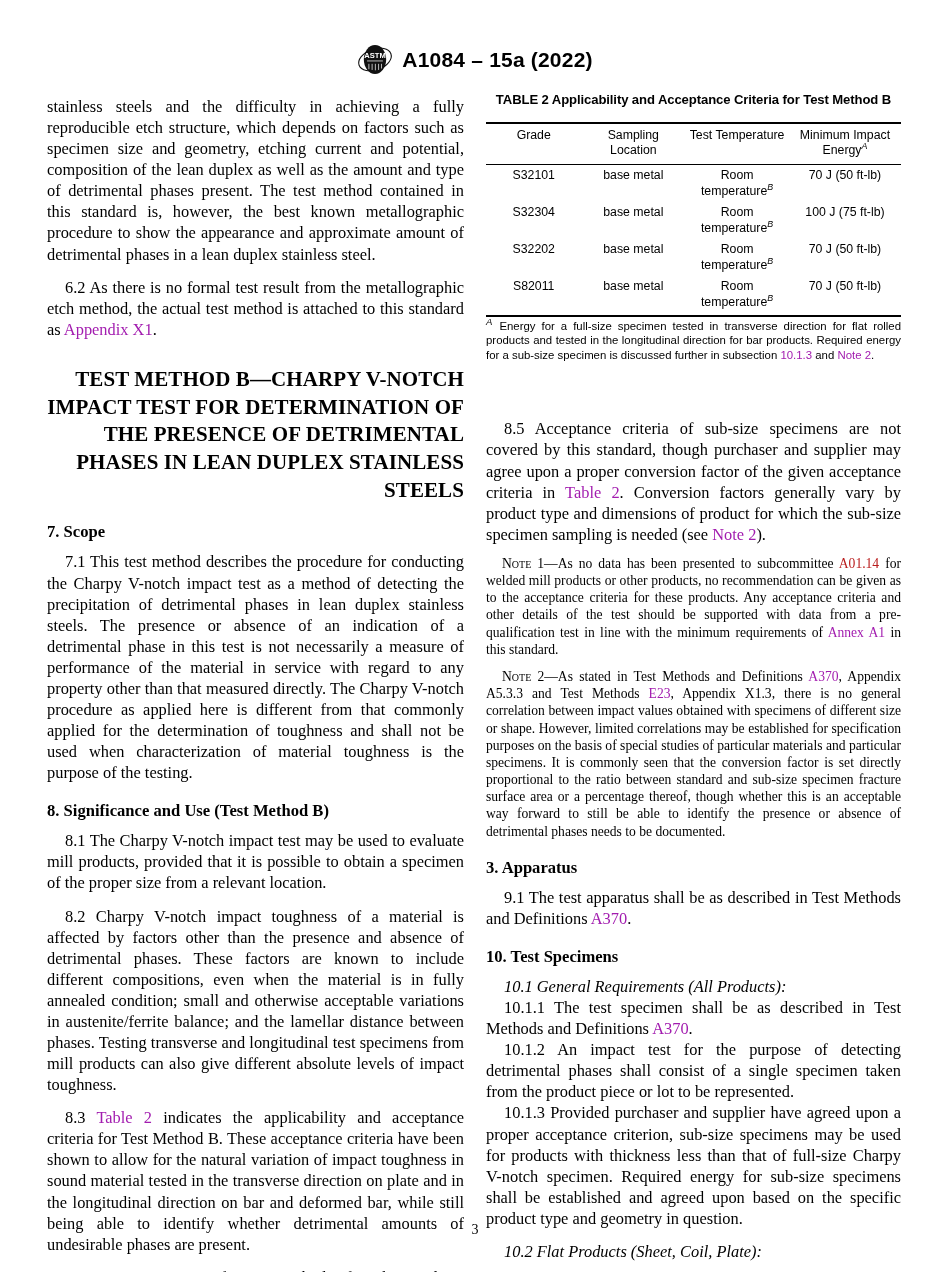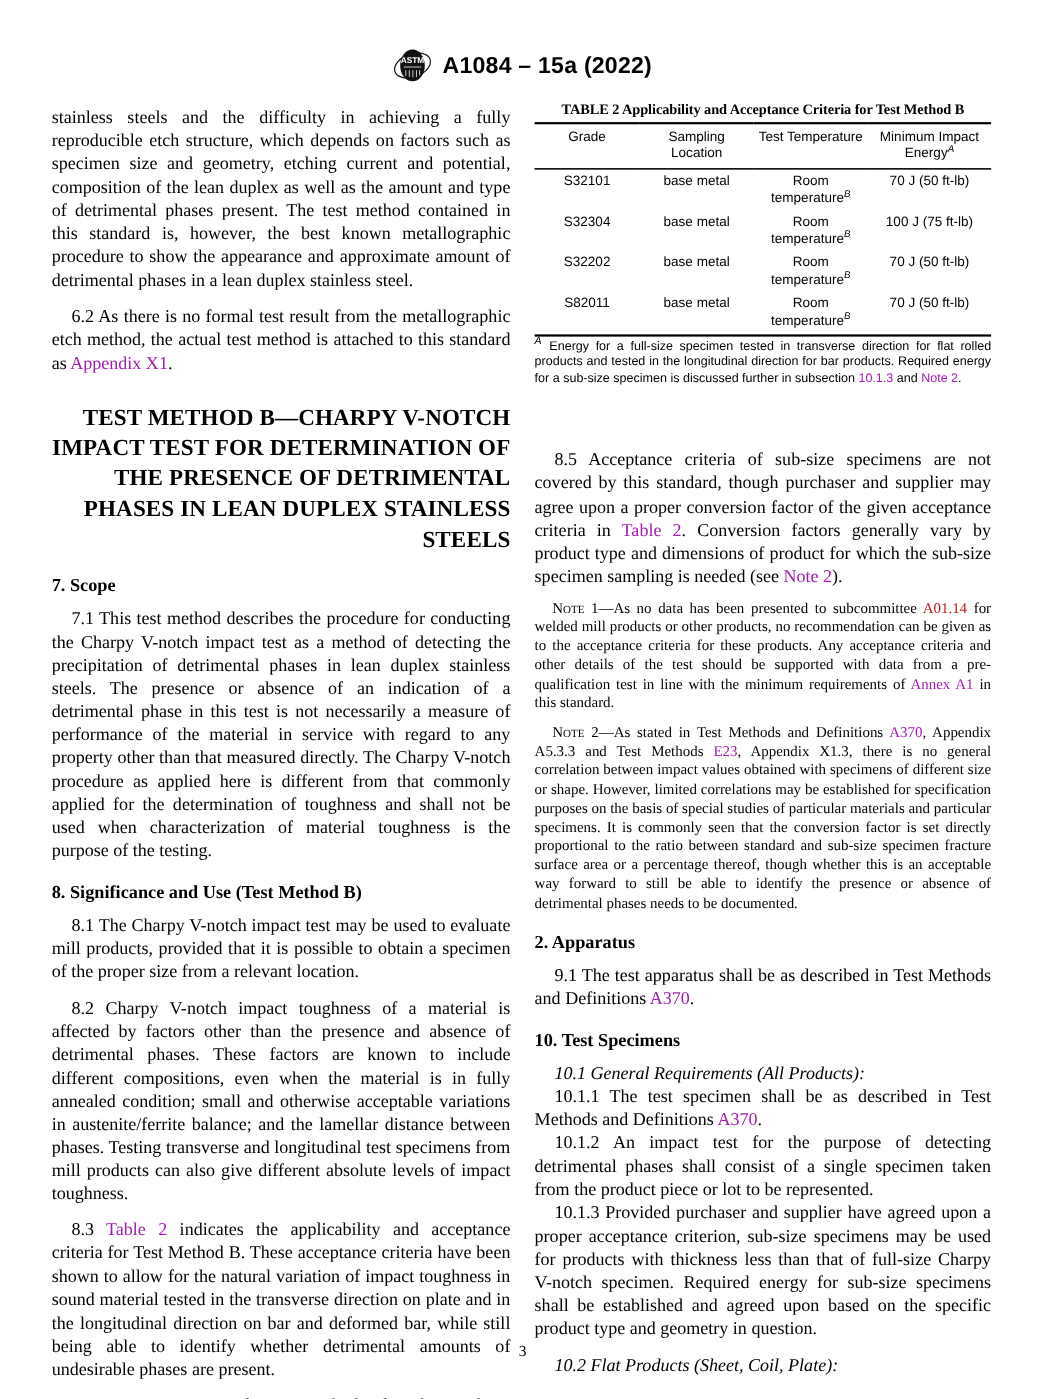--- a/index.html
+++ b/index.html
@@ -105,25 +105,25 @@
   .note-label {
     font-variant: small-caps;
     font-size: 13.6px;
   }
 
   
   .table-wrap {
     width: 415px;
   }
   .table-caption {
-    font-family: Liberation Serif, serif;
+    font-family: Liberation Sans, sans-serif;
     font-weight: bold;
     font-size: 13.1px;
     text-align: center;
-    padding-bottom: 3px;
+    padding-bottom: 15px;
     letter-spacing: -0.1px;
   }
   table.t2 {
     width: 100%;
     border-collapse: collapse;
     font-family: "Liberation Sans", sans-serif;
     font-size: 12.3px;
   }
   table.t2 thead th {
     font-weight: normal;
@@ -275,21 +275,21 @@
     </div>
 
     <div style="height:56px"></div>
 
     <p class="body indent"><span>8.5  Acceptance criteria of sub-size specimens are not covered by this standard, though purchaser and supplier may agree upon a proper conversion factor of the given acceptance criteria in </span><span class="red">Table 2</span><span>. Conversion factors generally vary by product type and dimensions of product for which the sub-size specimen sampling is needed (see </span><span class="red">Note 2</span><span>).</span></p>
 
     <p class="note"><span class="note-label">Note</span><span> 1—</span><span>As no data has been presented to subcommittee </span><span class="blue">A01.14</span><span> for welded mill products or other products, no recommendation can be given as to the acceptance criteria for these products. Any acceptance criteria and other details of the test should be supported with data from a pre-qualification test in line with the minimum requirements of </span><span class="red">Annex A1</span><span> in this standard.</span></p>
 
     <p class="note"><span class="note-label">Note</span><span> 2—</span><span>As stated in Test Methods and Definitions </span><span class="red">A370</span><span>, Appendix A5.3.3 and Test Methods </span><span class="red">E23</span><span>, Appendix X1.3, there is no general correlation between impact values obtained with specimens of different size or shape. However, limited correlations may be established for specification purposes on the basis of special studies of particular materials and particular specimens. It is commonly seen that the conversion factor is set directly proportional to the ratio between standard and sub-size specimen fracture surface area or a percentage thereof, though whether this is an acceptable way forward to still be able to identify the presence or absence of detrimental phases needs to be documented.</span></p>
 
-    <h3 class="section">2.  Apparatus</h3>
+    <h3 class="section">3.  Apparatus</h3>
 
     <p class="body indent"><span>9.1  The test apparatus shall be as described in Test Methods and Definitions </span><span class="red">A370</span><span>.</span></p>
 
     <h3 class="section">10.  Test Specimens</h3>
 
     <p class="body indent ital" style="text-align:left">10.1  General Requirements (All Products):</p>
 
     <p class="body indent" style="margin-top:0"><span>10.1.1  The test specimen shall be as described in Test Methods and Definitions </span><span class="red">A370</span><span>.</span></p>
 
     <p class="body indent" style="margin-top:0">10.1.2  An impact test for the purpose of detecting detrimental phases shall consist of a single specimen taken from the product piece or lot to be represented.</p>

